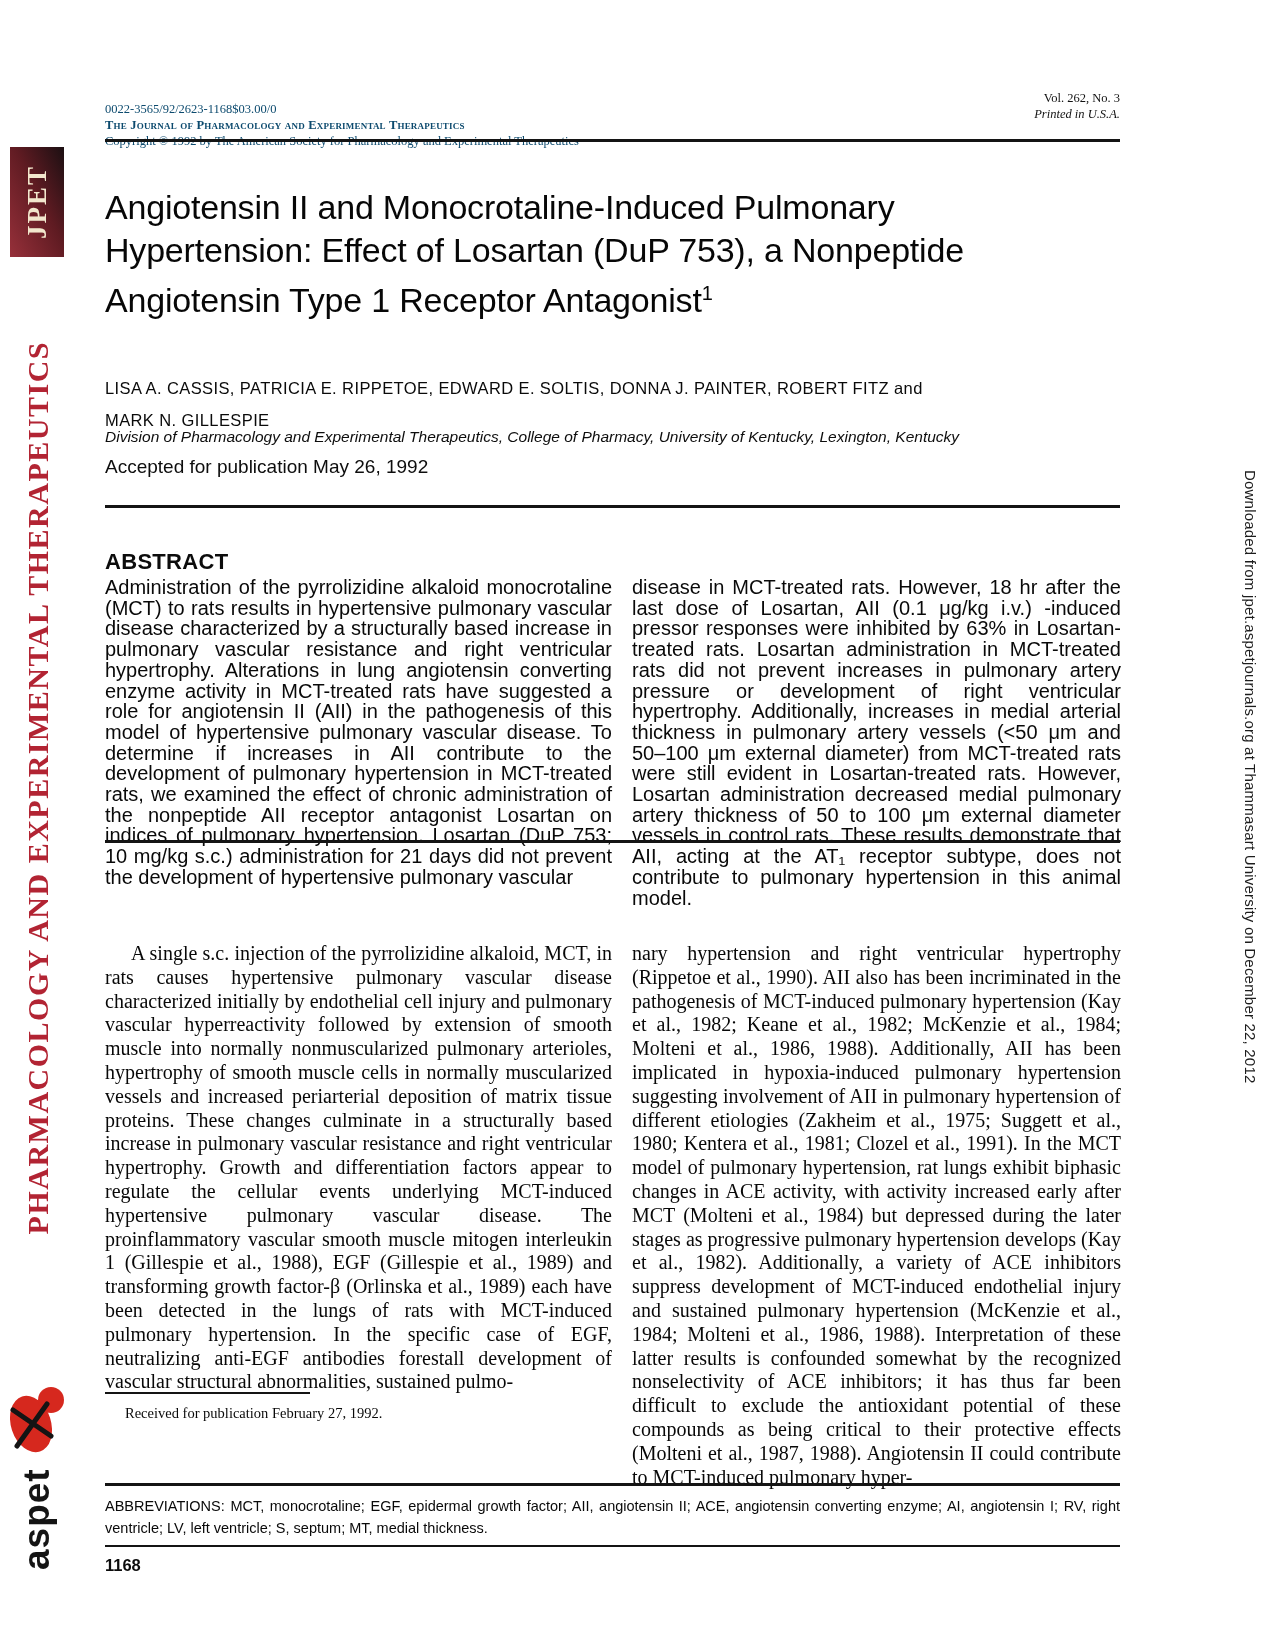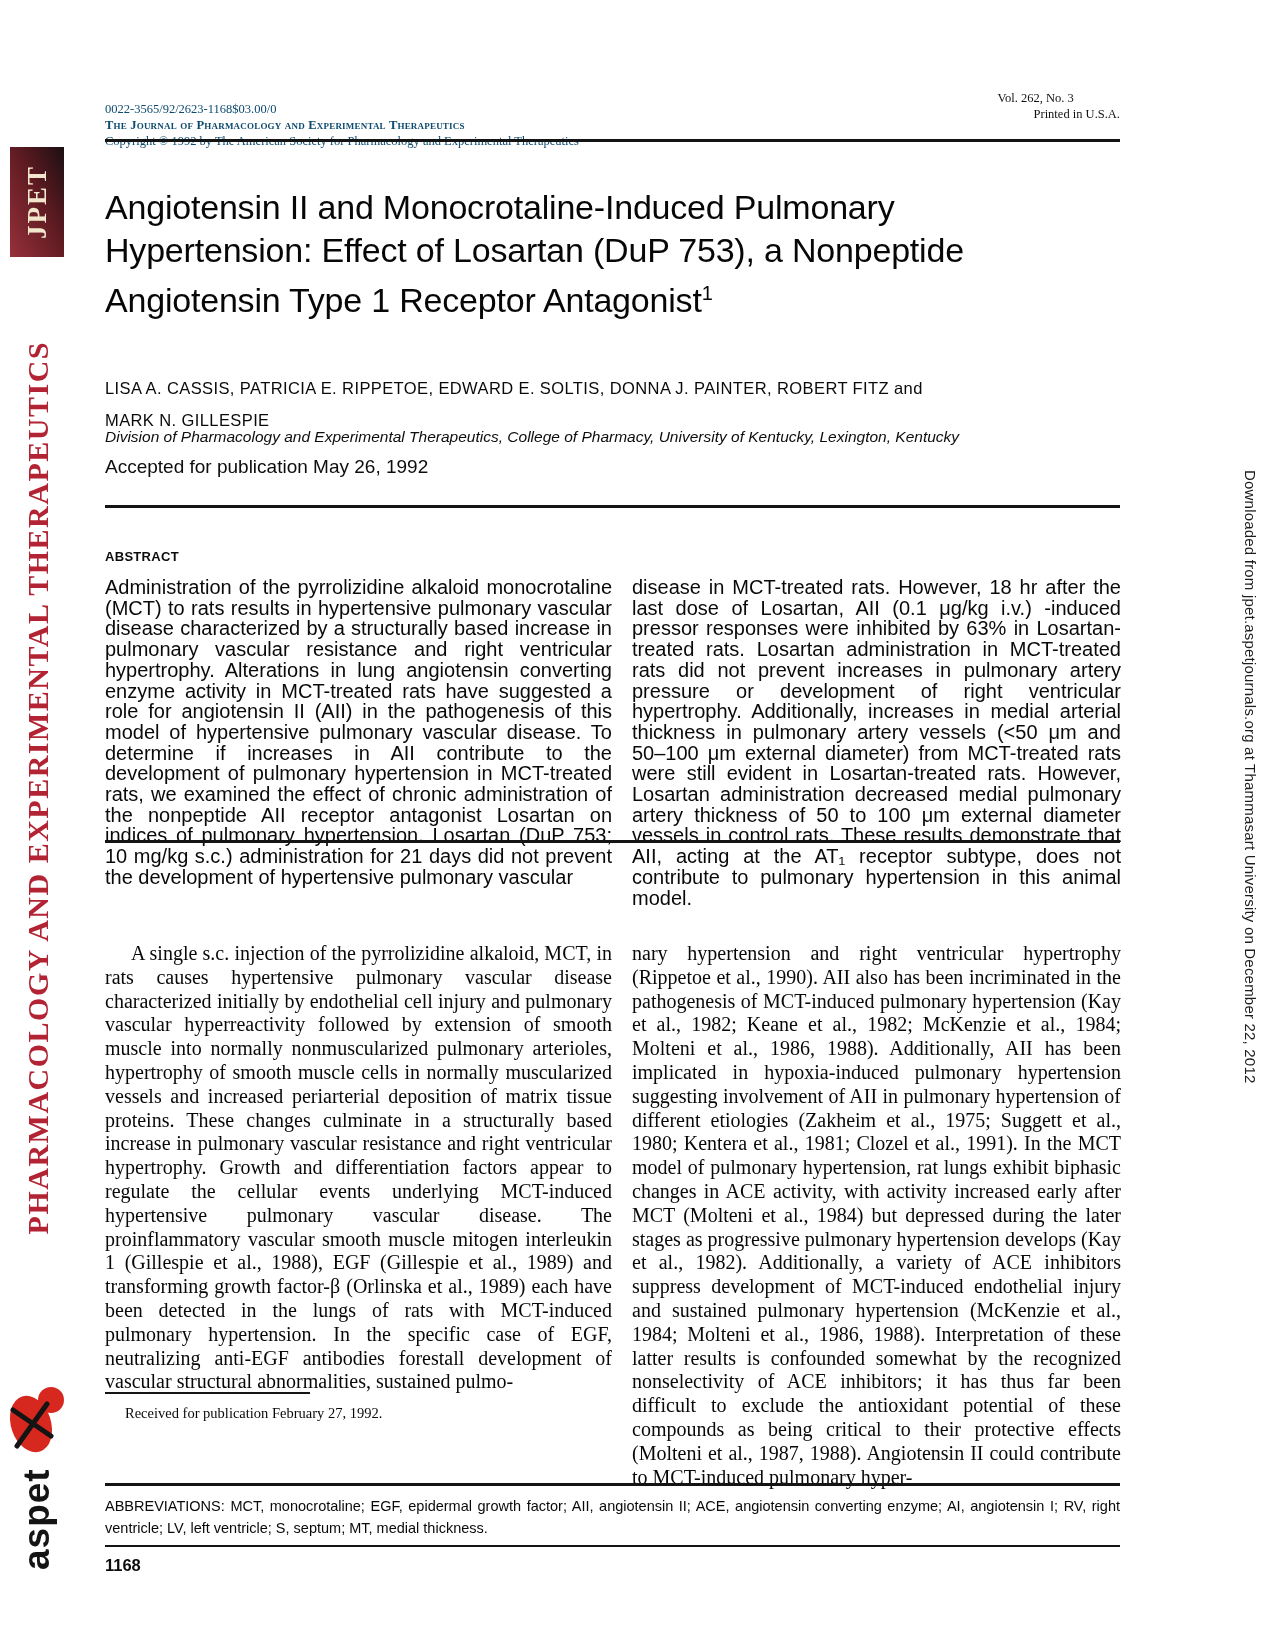--- a/index.html
+++ b/index.html
@@ -4,36 +4,36 @@
 <style>
   html,body{margin:0;padding:0;background:#e8e8e8;}
   .page{position:relative;width:1275px;height:1651px;background:#ffffff;overflow:hidden;
         font-family:"Liberation Sans",sans-serif;color:#0c0c0c;}
   .abs{position:absolute;}
 
   
   .hdr-left{left:105px;top:74px;width:760px;font-family:"Liberation Serif",serif;
             font-size:12.5px;line-height:16px;color:#0c4a6e;margin-top:27px;}
   .hdr-journal{font-variant:small-caps;letter-spacing:0.2px;font-weight:600;}
-  .hdr-right{right:155px;top:90px;text-align:left;font-family:"Liberation Serif",serif;
+  .hdr-right{right:155px;top:90px;text-align:right;font-family:"Liberation Serif",serif;
              font-size:12.5px;line-height:16px;color:#111;}
-  .italic{margin-left:36px;}
+  .italic{font-style:italic;margin-left:36px;}
   .rule{background:#141414;}
 
   
   .title{left:105px;top:186px;width:980px;font-size:34px;line-height:43px;
          letter-spacing:-0.2px;color:#070707;}
   .title sup{font-size:20px;}
   .authors{left:105px;top:372px;width:1000px;font-size:16.5px;line-height:32px;
            letter-spacing:0.4px;color:#0a0a0a;}
   .affil{left:105px;top:428px;width:1000px;font-size:15.5px;font-style:italic;color:#0d0d0d;}
   .accepted{left:105px;top:456px;width:600px;font-size:19px;color:#0d0d0d;}
 
   
-  .abs-head{left:105px;top:549px;font-size:13px;font-weight:700;letter-spacing:0.3px;}
+  .abs-head{left:105px;top:549px;font-size:22px;font-weight:700;letter-spacing:0.3px;}
   .abs-col{font-size:20px;line-height:20.7px;text-align:justify;color:#090909;}
   .abs-col.l{left:105px;top:577px;width:507px;}
   .abs-col.r{left:632px;top:577px;width:489px;}
 
   
   .body-col{font-family:"Liberation Serif",serif;font-size:20px;line-height:23.8px;
             text-align:justify;color:#080808;}
   .body-col.l{left:105px;top:942px;width:507px;text-indent:26px;}
   .body-col.r{left:632px;top:942px;width:489px;}
   .footnote{left:105px;top:1404px;width:507px;font-family:"Liberation Serif",serif;

